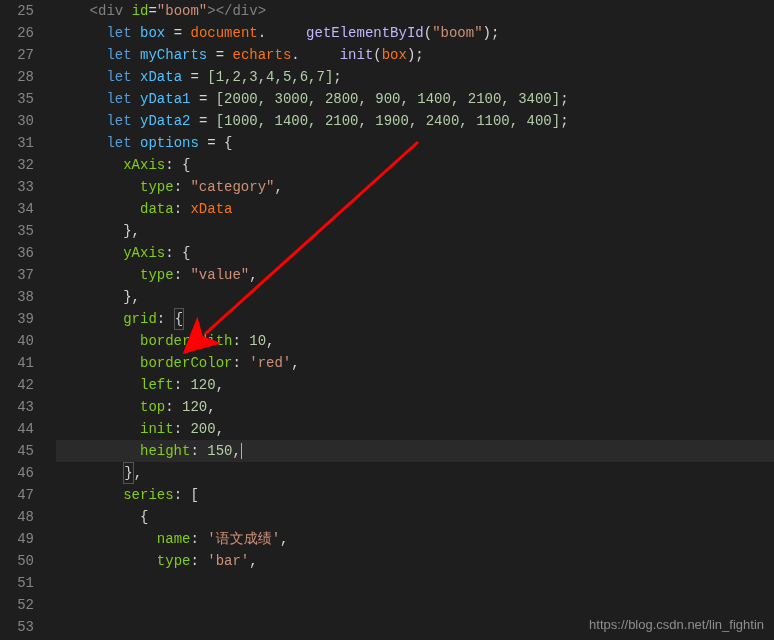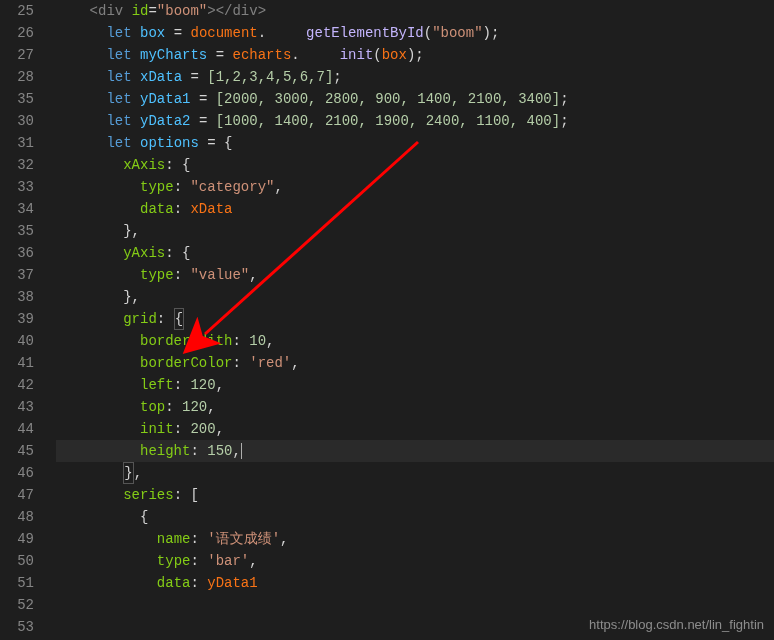--- a/index.html
+++ b/index.html
@@ -141,21 +141,20 @@
     <div class="line">          <span class="t-attr">borderColor</span><span class="t-pn">: </span><span class="t-str">'red'</span><span class="t-pn">,</span></div>
     <div class="line">          <span class="t-attr">left</span><span class="t-pn">: </span><span class="t-num">120</span><span class="t-pn">,</span></div>
     <div class="line">          <span class="t-attr">top</span><span class="t-pn">: </span><span class="t-num">120</span><span class="t-pn">,</span></div>
     <div class="line">          <span class="t-attr">init</span><span class="t-pn">: </span><span class="t-num">200</span><span class="t-pn">,</span></div>
     <div class="line current">          <span class="t-attr">height</span><span class="t-pn">: </span><span class="t-num">150</span><span class="t-pn">,</span><span class="cursor"></span></div>
     <div class="line">        <span class="bracket-box t-pn">}</span><span class="t-pn">,</span></div>
     <div class="line">        <span class="t-attr">series</span><span class="t-pn">: [</span></div>
     <div class="line">          <span class="t-pn">{</span></div>
     <div class="line">            <span class="t-attr">name</span><span class="t-pn">: </span><span class="t-str">'语文成绩'</span><span class="t-pn">,</span></div>
     <div class="line">            <span class="t-attr">type</span><span class="t-pn">: </span><span class="t-str">'bar'</span><span class="t-pn">,</span></div>
-    <div class="line">            <span class="t-attr">data</span><span class="t-pn">: </span><span class="t-var">yData1</span></div>
   </div>
 </div>
 
 <svg class="arrow-layer" width="774" height="640">
   <defs>
     <marker id="ah" markerWidth="12" markerHeight="12" refX="2" refY="6" orient="auto">
       <path d="M0,0 L12,6 L0,12 L3,6 z" fill="#ff0000"></path>
     </marker>
   </defs>
   <line x1="418" y1="142" x2="205" y2="334" stroke="#ff0000" stroke-width="3" marker-end="url(#ah)"></line>

